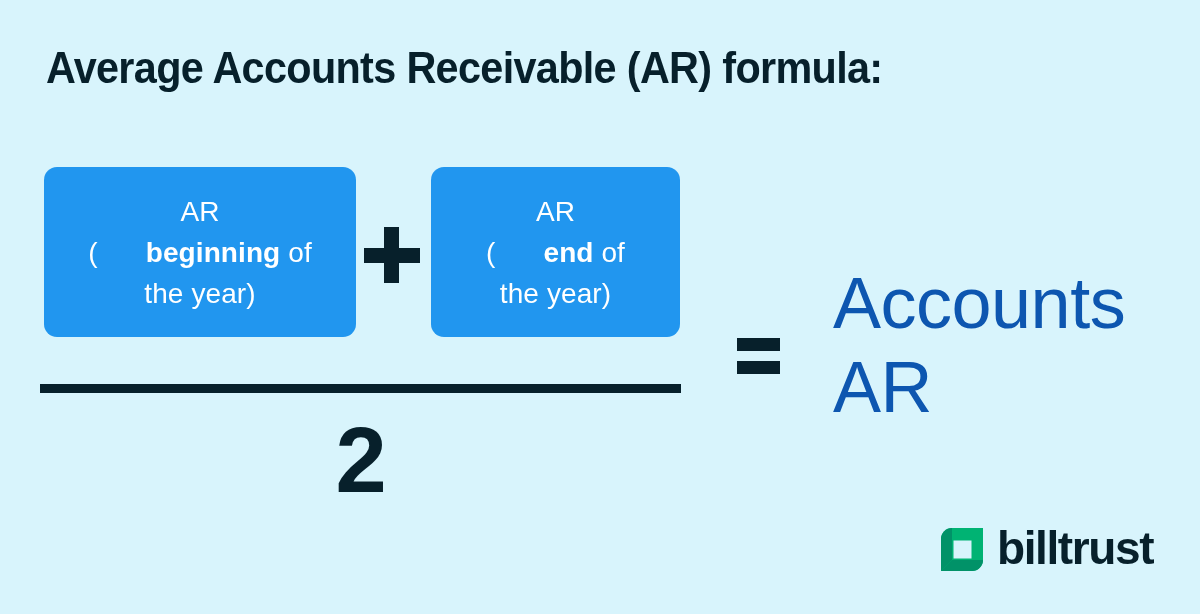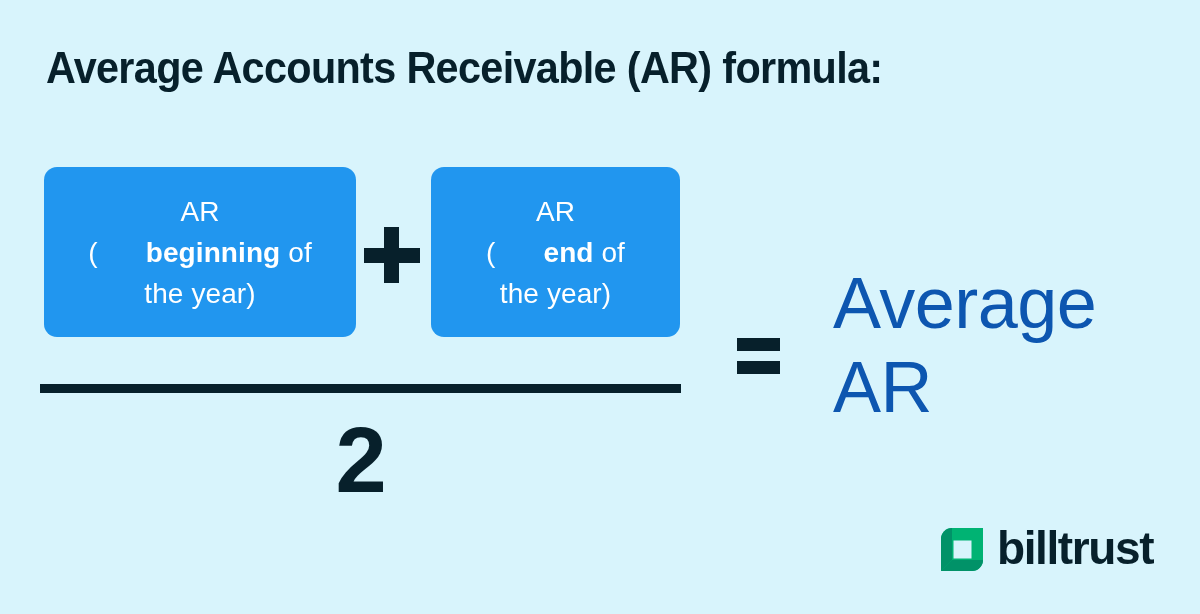--- a/index.html
+++ b/index.html
@@ -218,21 +218,21 @@
     <div id="frac-bar"></div>
 
     <div id="denominator">2</div>
 
     <div id="equals" aria-label="=">
       <div class="eq-bar top"></div>
       <div class="eq-bar bottom"></div>
     </div>
 
     <div id="result">
-      <span class="line">Average</span>
+      <span class="line">Accounts</span>
       <span class="line">AR</span>
     </div>
 
   </div>
 
   <div id="logo">
     <div id="logo-mark">
       <svg width="42" height="43" viewBox="0 0 42 43" xmlns="http://www.w3.org/2000/svg">
         <path d="M11 0 H42 V32 a11 11 0 0 1 -11 11 H0 V11 A11 11 0 0 1 11 0 Z" fill="#00b373"></path>
         <path d="M11 0 H42 L31 11 H11 Z" fill="#00b373"></path>

